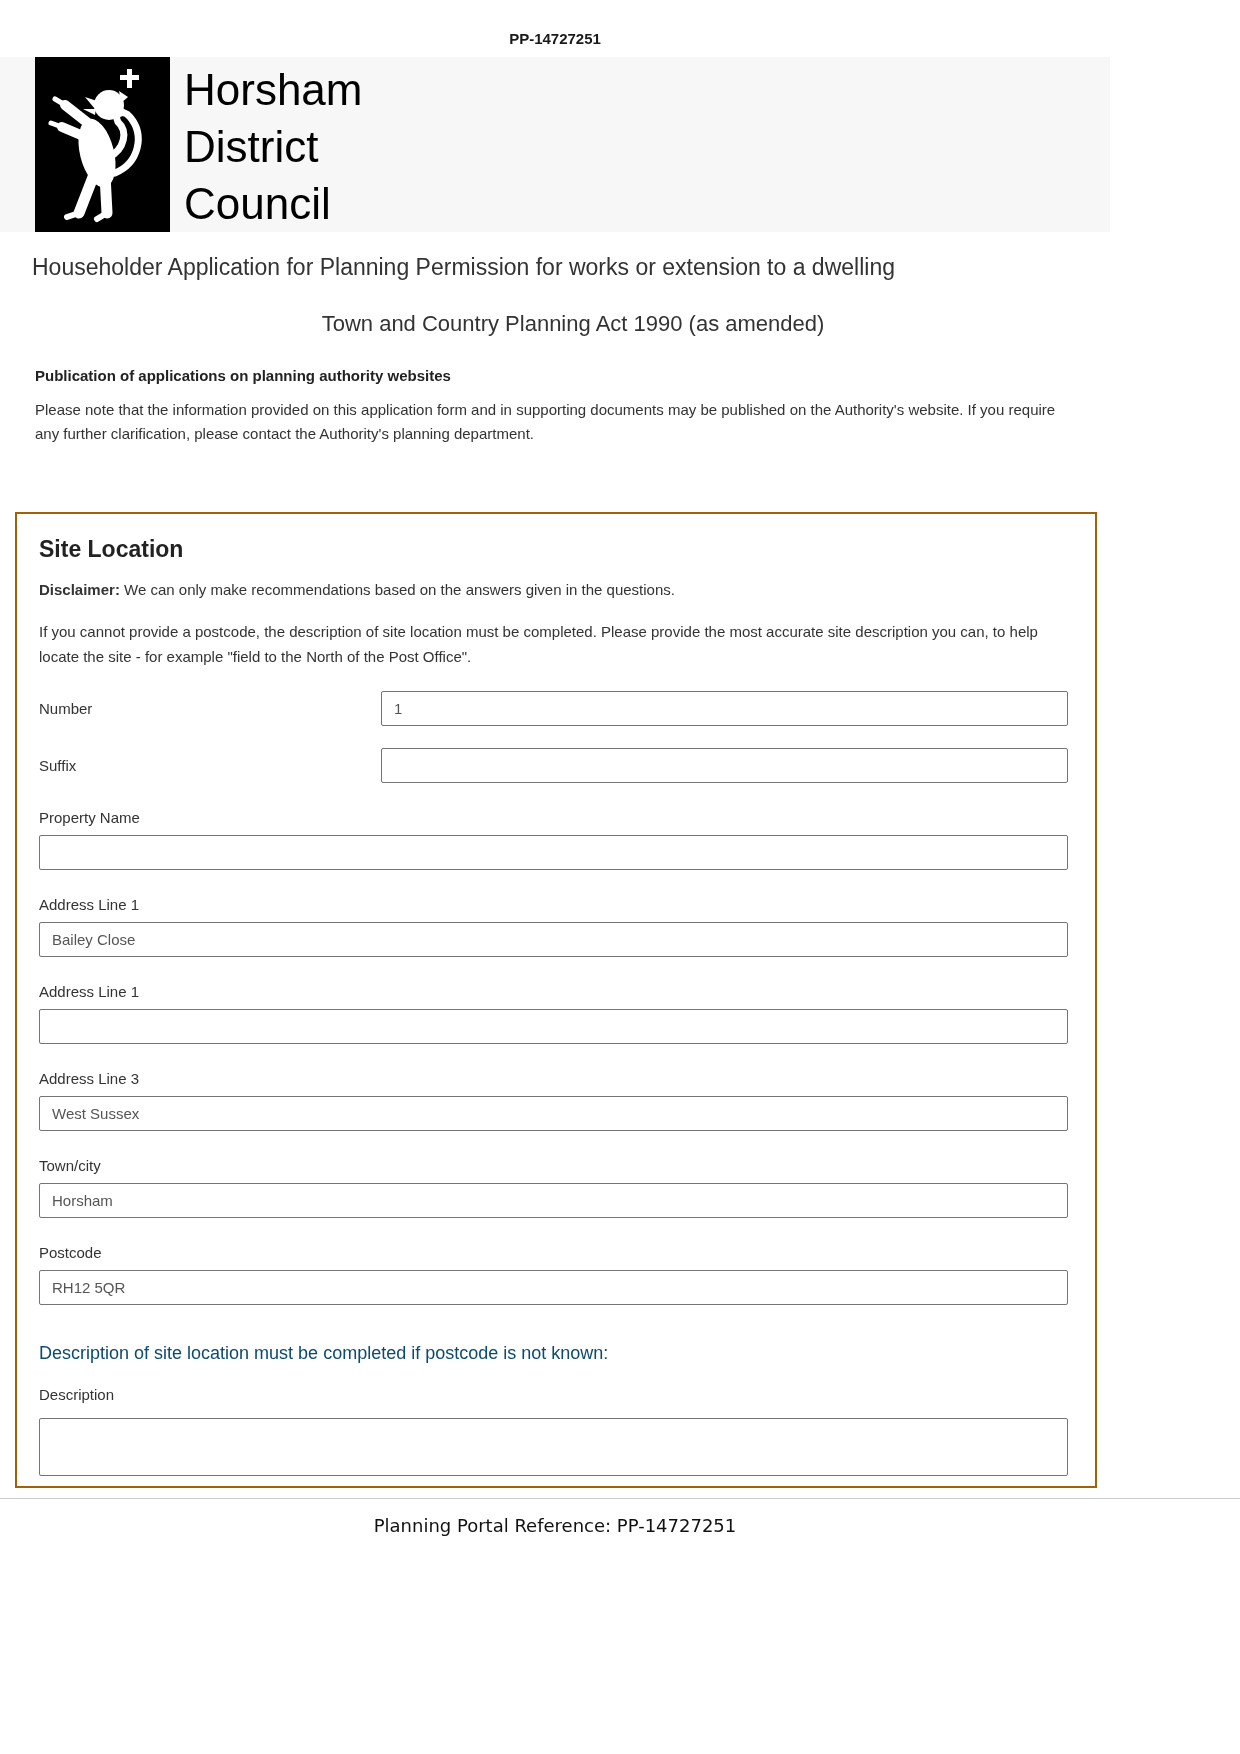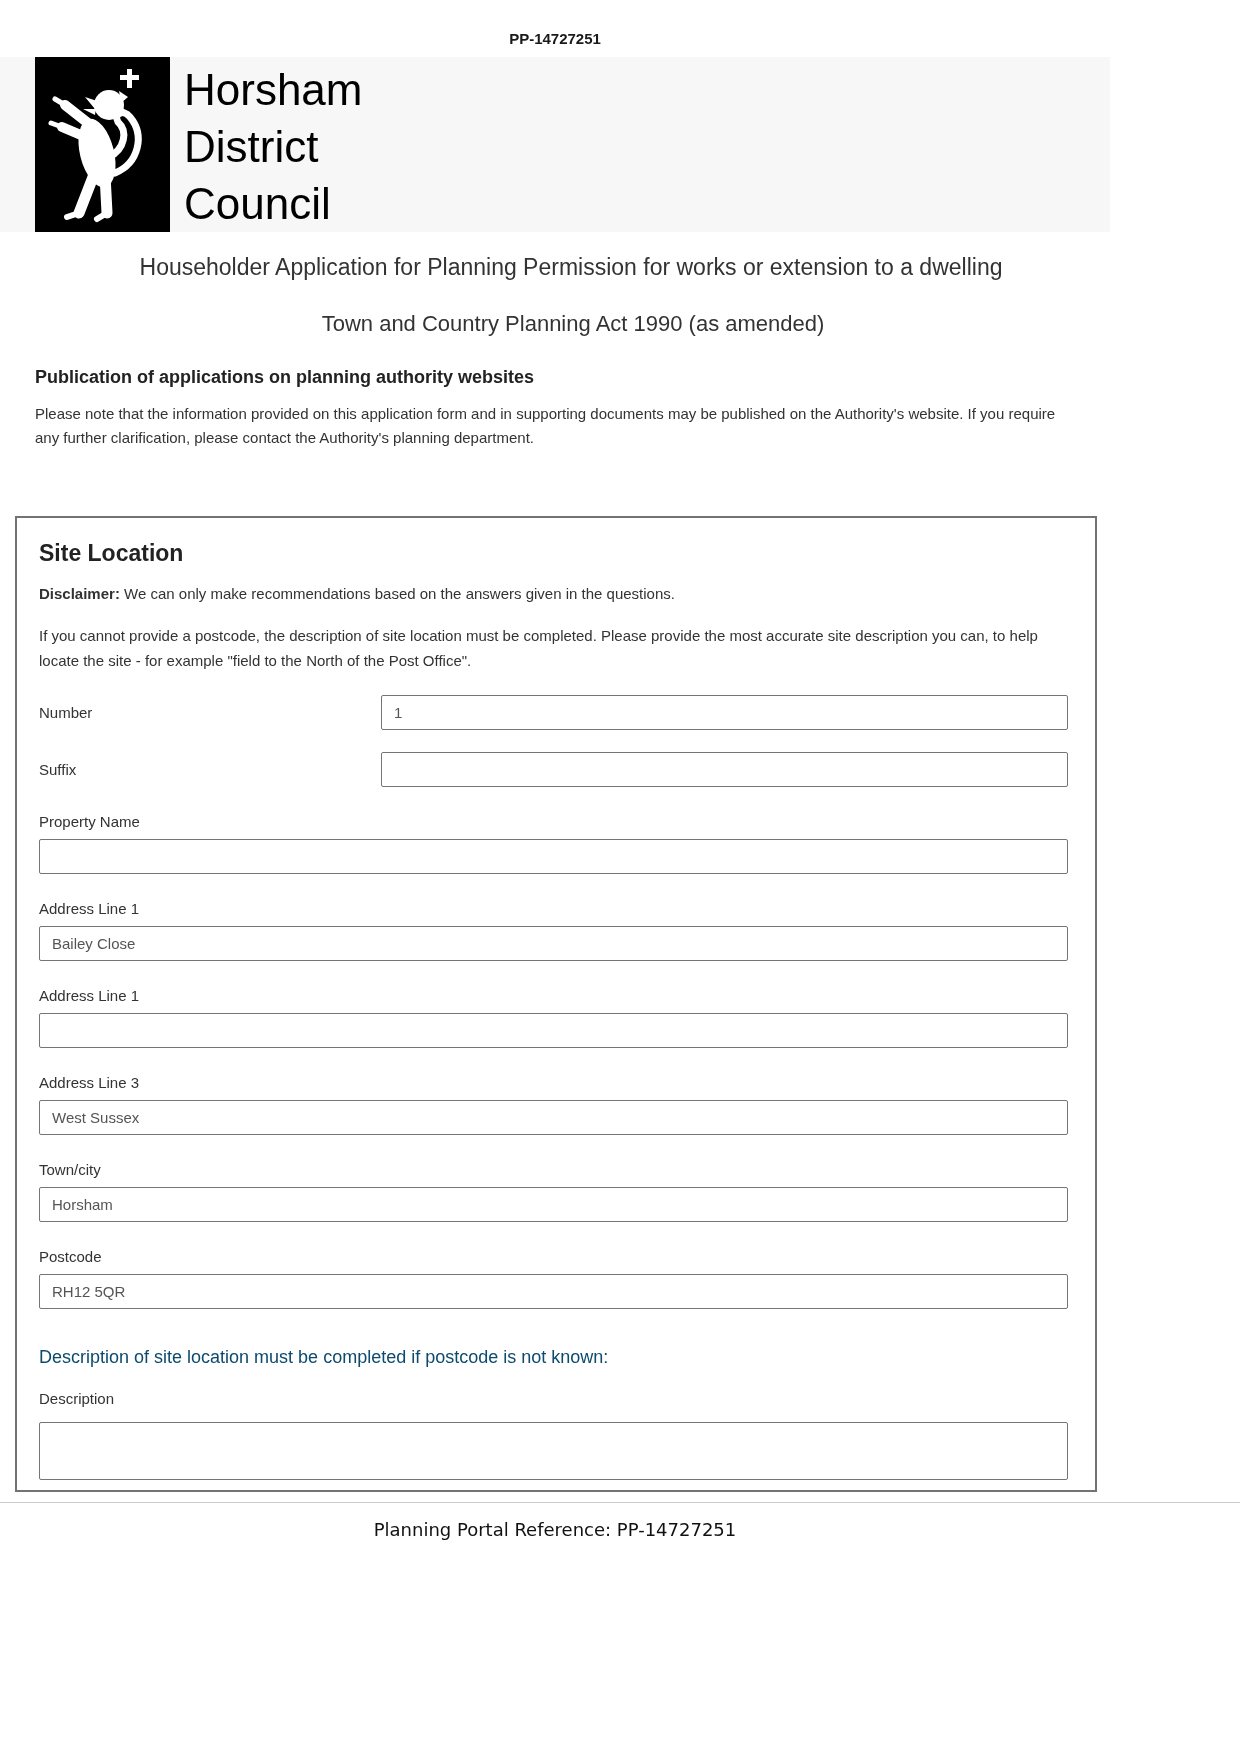--- a/index.html
+++ b/index.html
@@ -18,29 +18,29 @@
 
   .header-band {
     display:flex; align-items:flex-start;
     margin-top:10px; width:1110px;
     background:#f7f7f7; padding-left:35px;
   }
   .logo-square { width:135px; height:175px; background:#000; flex:0 0 auto; }
   .logo-square svg { display:block; width:135px; height:175px; }
   .logo-text { font-size:44px; line-height:57px; color:#000; margin-left:14px; padding-top:4px; }
 
-  .title { font-size:23px; font-weight:400; color:#333; text-align:center; margin-top:22px;margin-left:32px; }
+  .title { font-size:23px; font-weight:400; color:#333; margin-top:22px;margin-left:32px; }
   .subtitle { font-size:22px; font-weight:400; color:#333; text-align:center; margin-top:30px;padding-left:36px; }
 
-  .pub-heading { font-weight:bold; font-size:18px; color:#222; margin:30px 0 0 35px; }
+  .pub-heading { font-weight:bold; font-size:15px; color:#222; margin:30px 0 0 35px; }
   .pub-note { font-size:15px; line-height:24px; color:#333; margin:14px 0 0 35px; max-width:1030px; }
 
   .box {
     margin:66px 13px 0 15px;
-    border:2px solid #737373;
+    border:2px solid #a16207;
     padding:22px 27px 6px 22px;
     width:1082px;
   }
   .section-heading { font-size:23px; font-weight:bold; color:#222; }
   .disclaimer { font-size:15px; color:#333; margin-top:16px; line-height:22px; }
   .instructions { font-size:15px; color:#333; margin-top:18px; line-height:25px; max-width:1025px; }
 
   .field-label { display:block; font-size:15px; color:#333; }
   input[type="text"], textarea {
     border:1px solid #757575; border-radius:2px;

